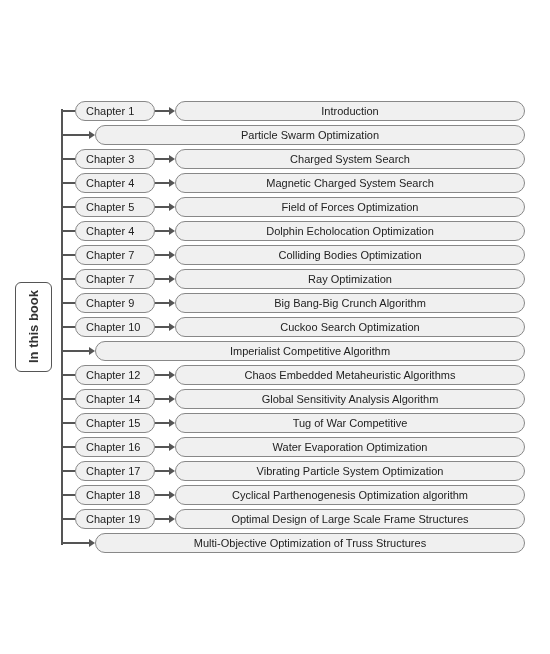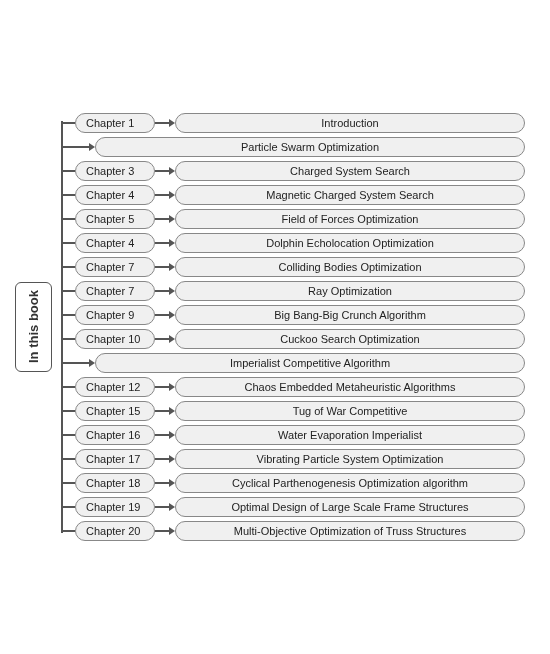--- a/index.html
+++ b/index.html
@@ -229,34 +229,42 @@
       </div>
       <div class="row">
         <div class="chapter-pill">Chapter 12</div>
         <div class="arrow-connector">
           <div class="line"></div>
           <div class="arrowhead"></div>
         </div>
         <div class="topic-pill">Chaos Embedded Metaheuristic Algorithms</div>
       </div>
       <div class="row">
+        <div class="chapter-pill">Chapter 14</div>
+        <div class="arrow-connector">
+          <div class="line"></div>
+          <div class="arrowhead"></div>
+        </div>
+        <div class="topic-pill">Global Sensitivity Analysis Algorithm</div>
+      </div>
+      <div class="row">
         <div class="chapter-pill">Chapter 15</div>
         <div class="arrow-connector">
           <div class="line"></div>
           <div class="arrowhead"></div>
         </div>
         <div class="topic-pill">Tug of War Competitive</div>
       </div>
       <div class="row">
         <div class="chapter-pill">Chapter 16</div>
         <div class="arrow-connector">
           <div class="line"></div>
           <div class="arrowhead"></div>
         </div>
-        <div class="topic-pill">Water Evaporation Imperialist</div>
+        <div class="topic-pill">Water Evaporation Optimization</div>
       </div>
       <div class="row">
         <div class="chapter-pill">Chapter 17</div>
         <div class="arrow-connector">
           <div class="line"></div>
           <div class="arrowhead"></div>
         </div>
         <div class="topic-pill">Vibrating Particle System Optimization</div>
       </div>
       <div class="row">
@@ -269,21 +277,20 @@
       </div>
       <div class="row">
         <div class="chapter-pill">Chapter 19</div>
         <div class="arrow-connector">
           <div class="line"></div>
           <div class="arrowhead"></div>
         </div>
         <div class="topic-pill">Optimal Design of Large Scale Frame Structures</div>
       </div>
       <div class="row">
-        <div class="chapter-pill">Chapter 20</div>
         <div class="arrow-connector">
           <div class="line"></div>
           <div class="arrowhead"></div>
         </div>
         <div class="topic-pill">Multi-Objective Optimization of Truss Structures</div>
       </div>
     </div>
 </div>
 
 </body></html>

